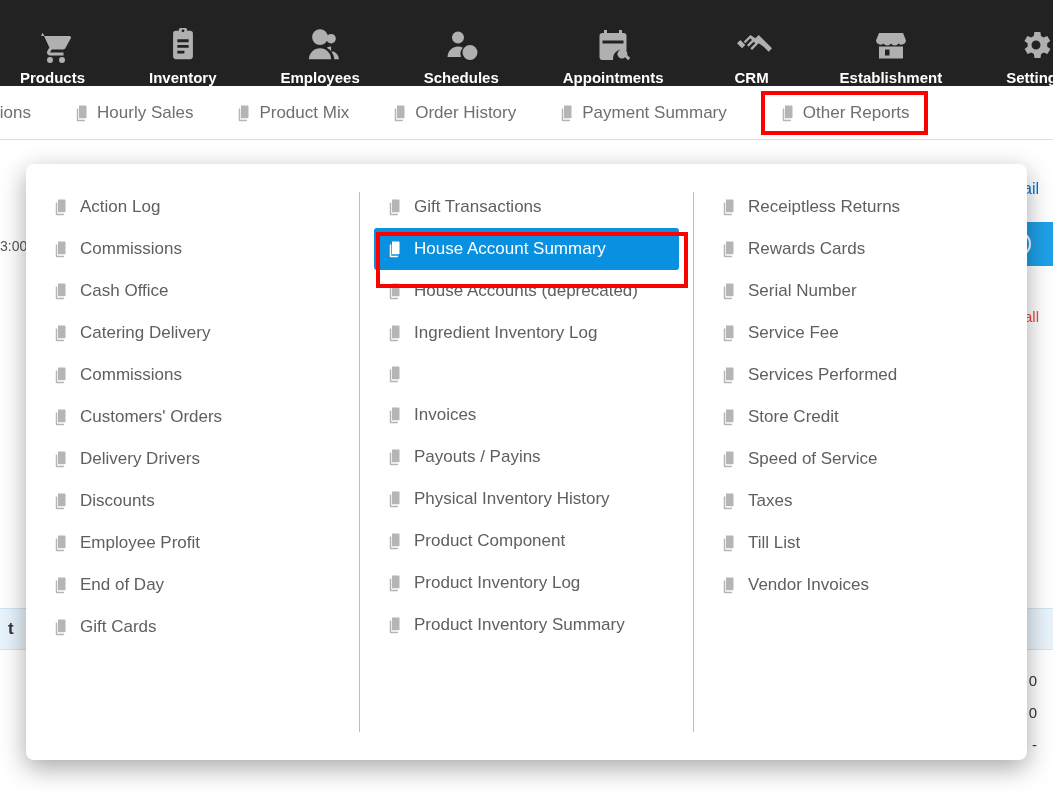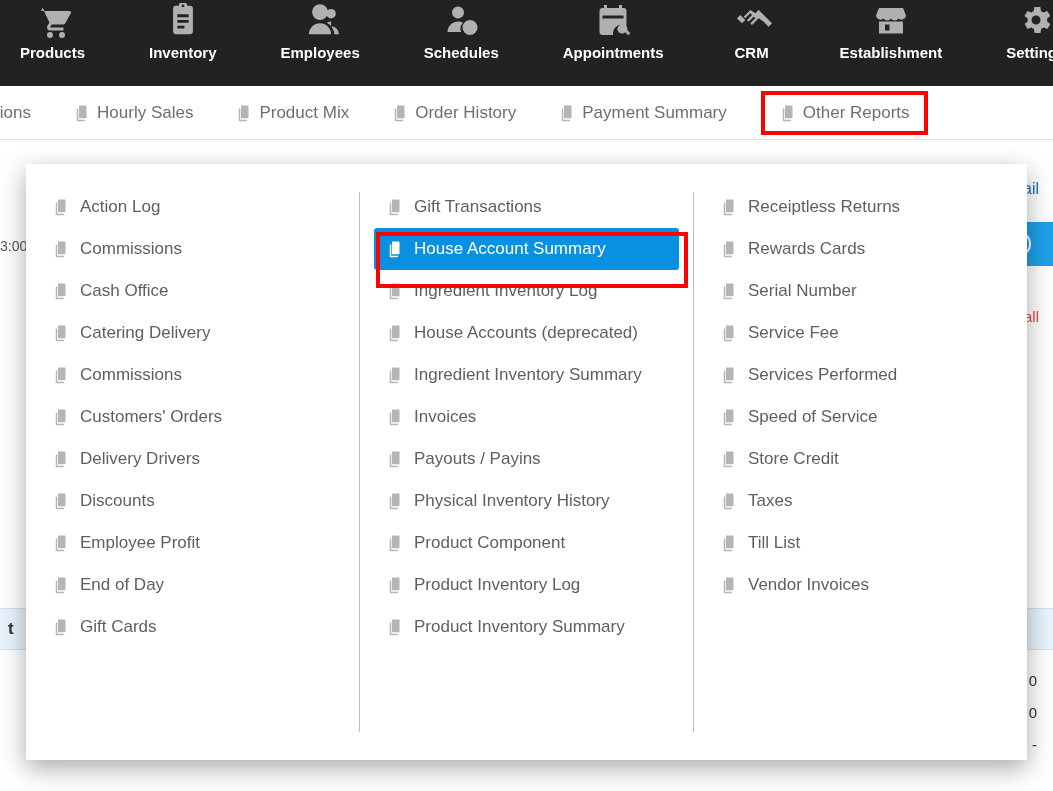--- a/index.html
+++ b/index.html
@@ -12,21 +12,21 @@
     height: 791px;
     overflow: hidden;
     position: relative;
   }
 
   
   .top-nav {
     background: #222222;
     height: 86px;
     display: flex;
-    align-items: flex-start;
+    align-items: flex-end;
     padding: 0 20px;
     gap: 64px;
     color: #d0d0d0;
   }
   .top-nav .nav-item {
     display: flex;
     flex-direction: column;
     align-items: center;
     gap: 4px;
     cursor: pointer;
@@ -147,21 +147,21 @@
 
   
   .dropdown {
     position: absolute;
     top: 164px;
     left: 26px;
     right: 26px;
     height: 596px;
     background: #ffffff;
     box-shadow: 0 8px 26px rgba(0,0,0,0.35);
-    border-radius: 1px;
+    border-radius: 8px;
     display: flex;
     padding: 22px 0;
     z-index: 50;
   }
   .dropdown .col {
     flex: 1;
     padding: 0 14px;
     display: flex;
     flex-direction: column;
     gap: 0;
@@ -407,33 +407,32 @@
       <div class="item selected">
         <svg class="doc-icon" viewBox="0 0 24 24">
           <path d="M8 2h9a1 1 0 0 1 1 1v15a1 1 0 0 1-1 1H8zM5 6h2v15h9v1a1 1 0 0 1-1 1H6a1 1 0 0 1-1-1z"></path>
         </svg>
         <span>House Account Summary</span>
       </div>
       <div class="item">
         <svg class="doc-icon" viewBox="0 0 24 24">
           <path d="M8 2h9a1 1 0 0 1 1 1v15a1 1 0 0 1-1 1H8zM5 6h2v15h9v1a1 1 0 0 1-1 1H6a1 1 0 0 1-1-1z"></path>
         </svg>
+        <span>House Accounts (deprecated)</span>
+      </div>
+      <div class="item">
+        <svg class="doc-icon" viewBox="0 0 24 24">
+          <path d="M8 2h9a1 1 0 0 1 1 1v15a1 1 0 0 1-1 1H8zM5 6h2v15h9v1a1 1 0 0 1-1 1H6a1 1 0 0 1-1-1z"></path>
+        </svg>
         <span>Ingredient Inventory Log</span>
       </div>
       <div class="item">
         <svg class="doc-icon" viewBox="0 0 24 24">
           <path d="M8 2h9a1 1 0 0 1 1 1v15a1 1 0 0 1-1 1H8zM5 6h2v15h9v1a1 1 0 0 1-1 1H6a1 1 0 0 1-1-1z"></path>
         </svg>
-        <span>House Accounts (deprecated)</span>
-      </div>
-      <div class="item">
-        <svg class="doc-icon" viewBox="0 0 24 24">
-          <path d="M8 2h9a1 1 0 0 1 1 1v15a1 1 0 0 1-1 1H8zM5 6h2v15h9v1a1 1 0 0 1-1 1H6a1 1 0 0 1-1-1z"></path>
-        </svg>
-        <span>Ingredient Inventory Summary</span>
       </div>
       <div class="item">
         <svg class="doc-icon" viewBox="0 0 24 24">
           <path d="M8 2h9a1 1 0 0 1 1 1v15a1 1 0 0 1-1 1H8zM5 6h2v15h9v1a1 1 0 0 1-1 1H6a1 1 0 0 1-1-1z"></path>
         </svg>
         <span>Invoices</span>
       </div>
       <div class="item">
         <svg class="doc-icon" viewBox="0 0 24 24">
           <path d="M8 2h9a1 1 0 0 1 1 1v15a1 1 0 0 1-1 1H8zM5 6h2v15h9v1a1 1 0 0 1-1 1H6a1 1 0 0 1-1-1z"></path>
@@ -494,32 +493,32 @@
       <div class="item">
         <svg class="doc-icon" viewBox="0 0 24 24">
           <path d="M8 2h9a1 1 0 0 1 1 1v15a1 1 0 0 1-1 1H8zM5 6h2v15h9v1a1 1 0 0 1-1 1H6a1 1 0 0 1-1-1z"></path>
         </svg>
         <span>Services Performed</span>
       </div>
       <div class="item">
         <svg class="doc-icon" viewBox="0 0 24 24">
           <path d="M8 2h9a1 1 0 0 1 1 1v15a1 1 0 0 1-1 1H8zM5 6h2v15h9v1a1 1 0 0 1-1 1H6a1 1 0 0 1-1-1z"></path>
         </svg>
+        <span>Store Credit</span>
+      </div>
+      <div class="item">
+        <svg class="doc-icon" viewBox="0 0 24 24">
+          <path d="M8 2h9a1 1 0 0 1 1 1v15a1 1 0 0 1-1 1H8zM5 6h2v15h9v1a1 1 0 0 1-1 1H6a1 1 0 0 1-1-1z"></path>
+        </svg>
         <span>Speed of Service</span>
       </div>
       <div class="item">
         <svg class="doc-icon" viewBox="0 0 24 24">
           <path d="M8 2h9a1 1 0 0 1 1 1v15a1 1 0 0 1-1 1H8zM5 6h2v15h9v1a1 1 0 0 1-1 1H6a1 1 0 0 1-1-1z"></path>
         </svg>
-        <span>Store Credit</span>
-      </div>
-      <div class="item">
-        <svg class="doc-icon" viewBox="0 0 24 24">
-          <path d="M8 2h9a1 1 0 0 1 1 1v15a1 1 0 0 1-1 1H8zM5 6h2v15h9v1a1 1 0 0 1-1 1H6a1 1 0 0 1-1-1z"></path>
-        </svg>
         <span>Taxes</span>
       </div>
       <div class="item">
         <svg class="doc-icon" viewBox="0 0 24 24">
           <path d="M8 2h9a1 1 0 0 1 1 1v15a1 1 0 0 1-1 1H8zM5 6h2v15h9v1a1 1 0 0 1-1 1H6a1 1 0 0 1-1-1z"></path>
         </svg>
         <span>Till List</span>
       </div>
       <div class="item">
         <svg class="doc-icon" viewBox="0 0 24 24">

